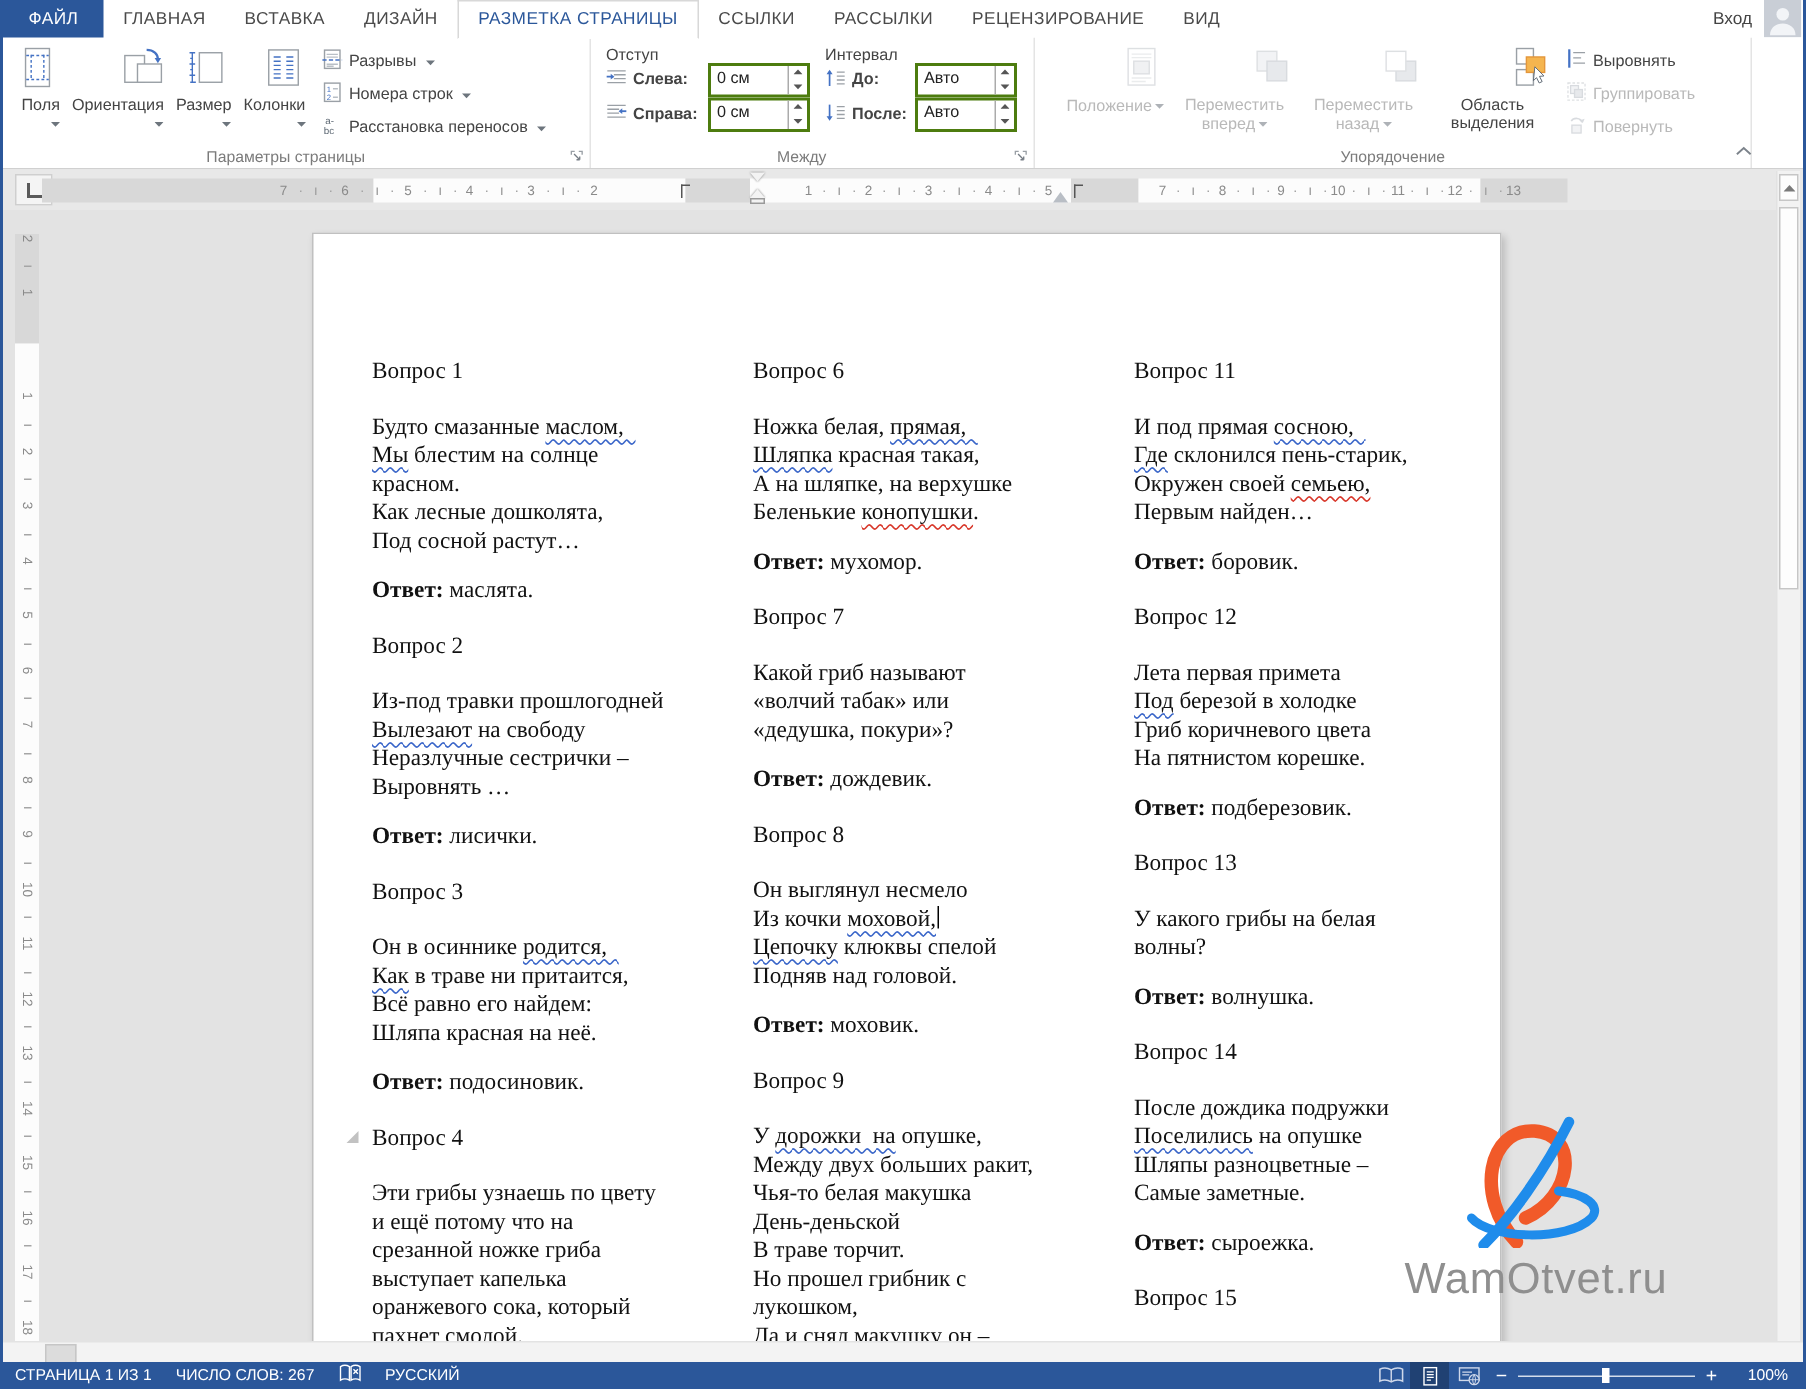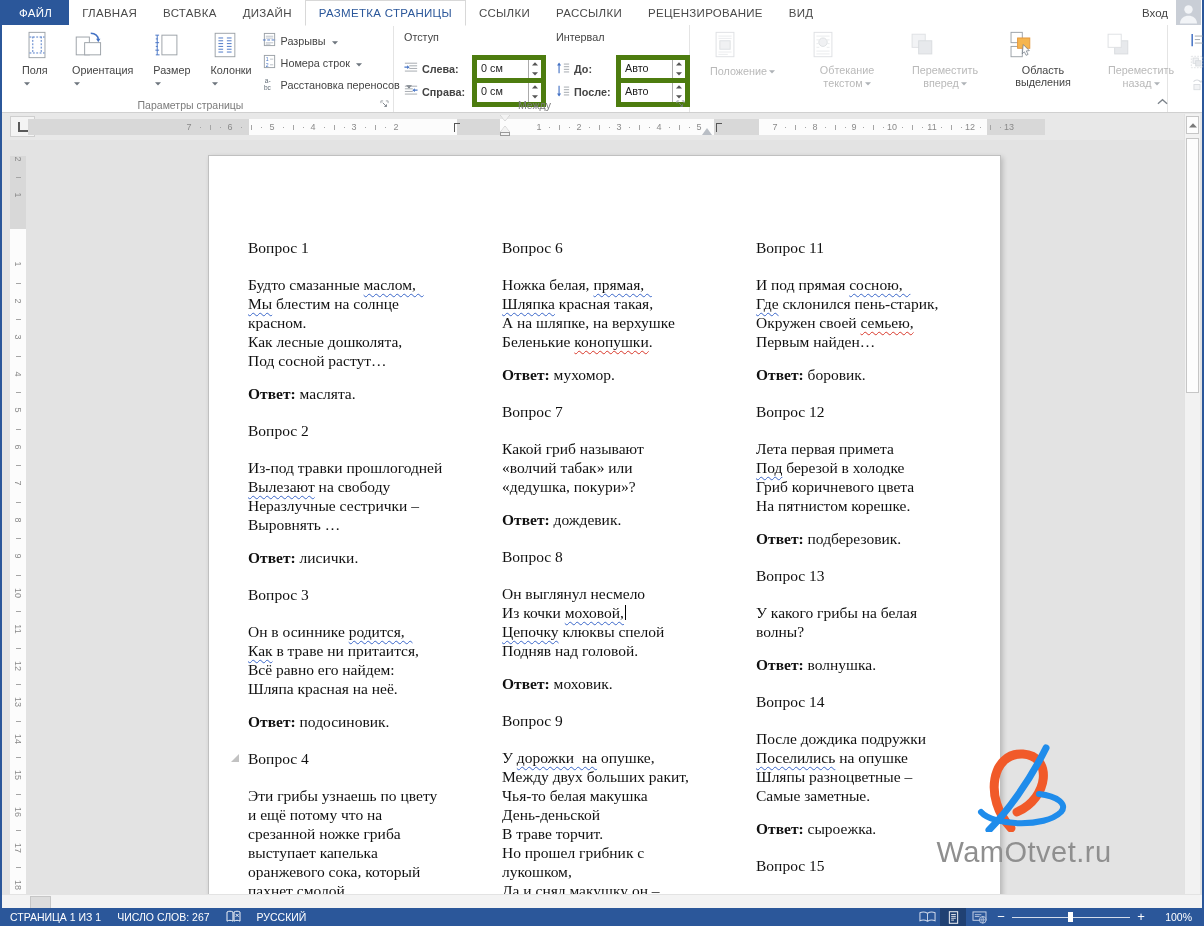--- a/index.html
+++ b/index.html
@@ -14,33 +14,33 @@
   .tab.active{color:#2b579a;background:#fff;border:1px solid #d8d8d8;border-bottom:1px solid #fff;margin-bottom:-1px;}
   .signin{margin-left:auto;display:flex;align-items:center;gap:8px;padding-right:1px;font-size:11.5px;color:#444;}
   .avatarbox{width:25px;height:25px;overflow:hidden;}
 
   
   .ribbon{height:87px;background:#fff;border-bottom:1px solid #d0d0d0;display:flex;position:relative;font-size:11px;color:#444;}
   .rgroup{position:relative;border-right:1px solid #e4e4e4;padding:2px 4px 15px 4px;box-sizing:border-box;display:flex;}
   .glabel{position:absolute;bottom:1px;left:0;right:14px;text-align:center;font-size:10.5px;color:#7b7b7b;white-space:nowrap;}
   .glabel.center{right:0;}
   .launcher{position:absolute;bottom:2px;right:3px;width:11px;height:11px;display:flex;align-items:center;justify-content:center;}
-  .bigbtn{display:flex;flex-direction:column;align-items:flex-start;padding:3px 4px 0 4px;text-align:center;line-height:12px;margin-left:12px;}
+  .bigbtn{display:flex;flex-direction:column;align-items:flex-end;padding:3px 4px 0 4px;text-align:center;line-height:12px;}
   .bigbtn .bicon{height:34px;display:flex;align-items:flex-start;justify-content:center;}
   .bigbtn .blabel{font-size:10.8px;}
   .caret{display:inline-block;vertical-align:1px;margin-left:2px;}
   .smcol{display:flex;flex-direction:column;justify-content:flex-start;padding:4px 2px 0 6px;gap:3px;}
   .smbtn{display:flex;align-items:center;gap:4px;height:19px;white-space:nowrap;font-size:10.8px;}
   .dis{color:#b9b9b9;}
   .dis svg{opacity:.55;}
   .parcols{display:flex;gap:10px;padding:2px 2px 0 6px;}
-  .parh{font-size:10.8px;color:#444;margin:2px 0 16px 0;}
+  .parh{font-size:10.8px;color:#444;margin:2px 0 0 0;}
   .fieldrow{display:flex;align-items:center;gap:4px;margin-bottom:3px;height:20px;}
   .flab{width:46px;font-size:10.8px;font-weight:bold;}
-  .spin{display:flex;border:5px solid #4d7c0f;width:64px;height:19px;background:#fff;align-items:stretch;}
+  .spin{display:flex;border:2px solid #4d7c0f;width:64px;height:19px;background:#fff;align-items:stretch;}
   .spin .val{flex:1;padding:2px 0 0 4px;font-size:10.8px;color:#222;}
   .spin .arrows{width:12px;border-left:1px solid #ababab;display:flex;flex-direction:column;}
   .spin .arrows span{flex:1;display:flex;align-items:center;justify-content:center;}
   .chevup{position:absolute;right:30px;bottom:3px;padding:2px 4px;}
 
   
   .rulerrow{height:28px;background:#e8e8e8;position:relative;}
   .tabsel{position:absolute;left:8px;top:3px;width:25px;height:21px;background:#f4f4f4;border:1px solid #cfcfcf;box-sizing:border-box;display:flex;align-items:center;justify-content:center;}
   .tabsel span{width:8px;height:8px;border-left:2px solid #5a5a5a;border-bottom:2px solid #5a5a5a;}
   #hruler{position:absolute;left:0;top:6px;height:16px;width:1204px;}
@@ -353,62 +353,50 @@
                 <path d="M9 23.5h14M9 26h10" stroke="#dadde0"></path>
               </svg>
             </span>
             <span class="blabel">Положение<span class="caret"><svg viewBox="0 0 8 5" width="6" height="4">
                   <path d="M0 .3h8L4 4.6z" fill="#6d757d"></path>
                 </svg></span></span>
           </div>
           <div class="bigbtn dis" style="width: 78px;">
             <span class="bicon">
               <svg viewBox="0 0 32 32" width="30" height="30">
-                <rect x="6.5" y="2.5" width="19" height="26" fill="#fff" stroke="#c3c7cc"></rect>
-                <circle cx="16" cy="13" r="4.5" fill="#e4e7ea" stroke="#c3c7cc"></circle>
-                <path d="M9 6.5h14M9 10.5h3M20 10.5h3M9 14.5h3M20 14.5h3M9 18.5h3M20 18.5h3M9 22.5h14M9 25.5h14" stroke="#dadde0"></path>
-              </svg>
-            </span>
-            <span class="blabel">Обтекание текстом<span class="caret"><svg viewBox="0 0 8 5" width="6" height="4">
-                  <path d="M0 .3h8L4 4.6z" fill="#6d757d"></path>
-                </svg></span></span>
-          </div>
-          <div class="bigbtn dis" style="width: 78px;">
-            <span class="bicon">
-              <svg viewBox="0 0 32 32" width="30" height="30">
                 <rect x="6.5" y="4.5" width="14" height="14" fill="#e9ebee" stroke="#c3c7cc"></rect>
                 <rect x="13.5" y="11.5" width="14" height="14" fill="#d4d8dd" stroke="#b9bec5"></rect>
               </svg>
             </span>
             <span class="blabel">Переместить вперед<span class="caret"><svg viewBox="0 0 8 5" width="6" height="4">
+                  <path d="M0 .3h8L4 4.6z" fill="#6d757d"></path>
+                </svg></span></span>
+          </div>
+          <div class="bigbtn dis" style="width: 78px;">
+            <span class="bicon">
+              <svg viewBox="0 0 32 32" width="30" height="30">
+                <rect x="13.5" y="11.5" width="14" height="14" fill="#d4d8dd" stroke="#b9bec5"></rect>
+                <rect x="6.5" y="4.5" width="14" height="14" fill="#fff" stroke="#c3c7cc"></rect>
+              </svg>
+            </span>
+            <span class="blabel">Переместить назад<span class="caret"><svg viewBox="0 0 8 5" width="6" height="4">
                   <path d="M0 .3h8L4 4.6z" fill="#6d757d"></path>
                 </svg></span></span>
           </div>
           <div class="bigbtn" style="width: 78px;">
             <span class="bicon">
               <svg viewBox="0 0 32 32" width="30" height="30">
                 <rect x="7.5" y="2.5" width="12" height="11" fill="#fff" stroke="#9aa0a6"></rect>
                 <rect x="7.5" y="17.5" width="12" height="11" fill="#fff" stroke="#9aa0a6"></rect>
                 <rect x="14.5" y="8.5" width="13" height="11" fill="#f5b54f" stroke="#e3963c"></rect>
                 <path d="M20.5 15.5l6.5 6.5-3.2.3 1.9 3.7-2.1 1-1.9-3.8-2.2 2.2z" fill="#fff" stroke="#5f6a75" stroke-width=".7"></path>
               </svg>
             </span>
             <span class="blabel">Область выделения</span>
           </div>
-          <div class="bigbtn dis" style="width: 78px;">
-            <span class="bicon">
-              <svg viewBox="0 0 32 32" width="30" height="30">
-                <rect x="13.5" y="11.5" width="14" height="14" fill="#d4d8dd" stroke="#b9bec5"></rect>
-                <rect x="6.5" y="4.5" width="14" height="14" fill="#fff" stroke="#c3c7cc"></rect>
-              </svg>
-            </span>
-            <span class="blabel">Переместить назад<span class="caret"><svg viewBox="0 0 8 5" width="6" height="4">
-                  <path d="M0 .3h8L4 4.6z" fill="#6d757d"></path>
-                </svg></span></span>
-          </div>
         </div>
       <div class="smcol" id="arrange-small">
           <div class="smbtn">
             <span><svg viewBox="0 0 16 16" width="14" height="14">
                 <path d="M2.5 1v14" stroke="#4472c4" stroke-width="1.7"></path>
                 <path d="M5.5 3.5h9M5.5 7.5h6M5.5 11.5h9" stroke="#9aa0a6"></path>
               </svg></span>
             <span>Выровнять</span>
           </div>
           <div class="smbtn dis">
@@ -421,20 +409,21 @@
           </div>
           <div class="smbtn dis">
             <span><svg viewBox="0 0 16 16" width="14" height="14">
                 <path d="M4 5.5a4.5 4 0 0 1 8.3.7" fill="none" stroke="#b9bec5" stroke-width="1.2"></path>
                 <path d="M14.2 3.6l-1.4 3.2-2.7-1.9z" fill="#b9bec5"></path>
                 <rect x="4.5" y="8.5" width="7" height="6" fill="#e9ebee" stroke="#b9bec5"></rect>
               </svg></span>
             <span>Повернуть</span>
           </div>
         </div>
+      <div class="glabel center">Упорядочение</div>
     </div>
 
     <div class="chevup"><svg viewBox="0 0 12 7" width="11" height="7">
           <path d="M1 6l5-4.5L11 6" fill="none" stroke="#7c838b" stroke-width="1.4"></path>
         </svg></div>
   </div>
 
   <div class="rulerrow">
     <div class="tabsel">
         <span></span>

